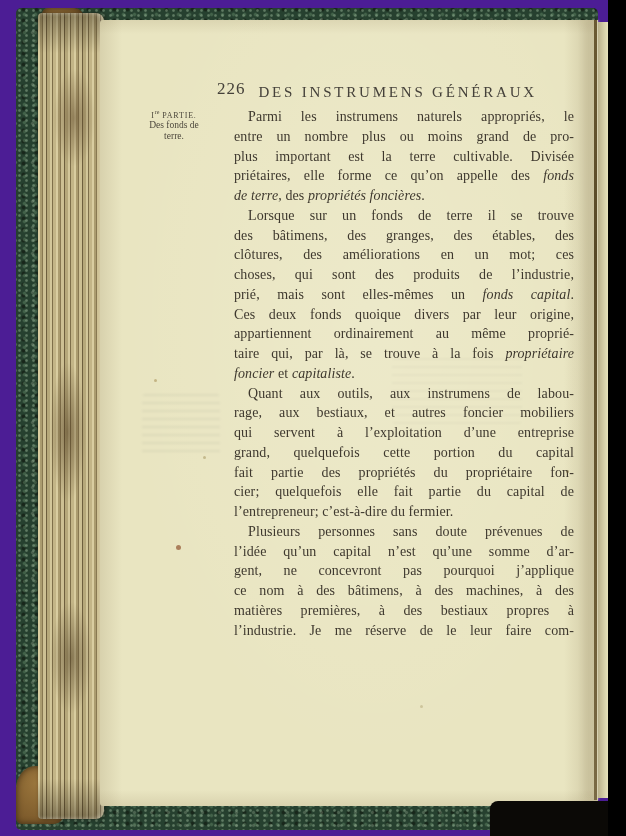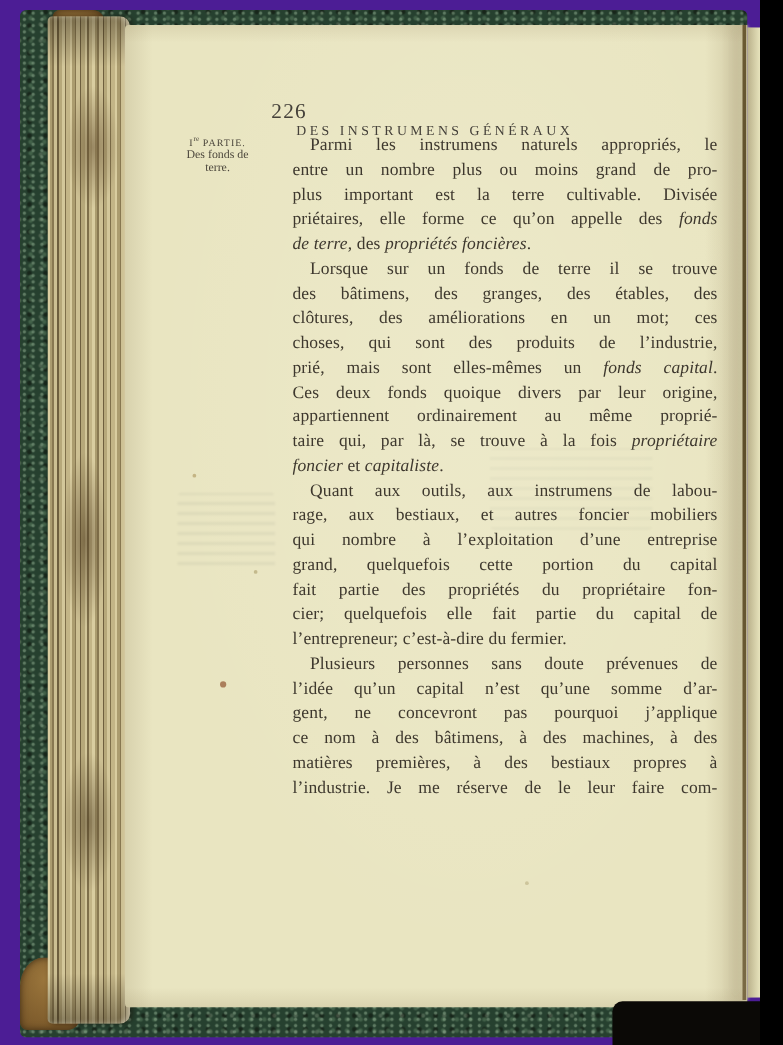--- a/index.html
+++ b/index.html
@@ -43,22 +43,22 @@
   .page{position:absolute;left:100px;top:20px;width:498px;height:786px;border-radius:3px 0 0 3px;
     background:
       linear-gradient(to right, rgba(110,90,50,.14), transparent 22px),
       linear-gradient(to left, rgba(110,90,50,.24), transparent 34px),
       linear-gradient(180deg, rgba(120,100,60,.12), transparent 14px),
       linear-gradient(0deg, rgba(120,100,60,.14), transparent 16px),
       radial-gradient(ellipse at 55% 38%, rgba(255,255,245,.16), transparent 65%),
       #e9e5c1;}
 
   .pagenum{position:absolute;left:117px;top:59px;font-size:17px;letter-spacing:1px;color:#45413a;}
-  .running-header{position:absolute;left:137px;top:79px;width:300px;text-align:left;
-    font-size:11px;letter-spacing:2.8px;color:#45413a;white-space:nowrap;}
+  .running-header{position:absolute;left:137px;top:64px;width:300px;text-align:right;
+    font-size:15px;letter-spacing:2.8px;color:#45413a;white-space:nowrap;}
 
   .margin-note{position:absolute;left:26px;top:89px;width:96px;text-align:center;color:#4c473c;}
   .mn-line1{font-size:8px;letter-spacing:.8px;white-space:nowrap;}
   .mn-line1 sup{font-size:6px;letter-spacing:0;}
   .mn-line2,.mn-line3{font-size:9.5px;line-height:11.5px;}
 
   .body{position:absolute;left:134px;top:87px;width:340px;
     font-size:14px;line-height:19.75px;color:#3e382e;letter-spacing:.1px;}
   .line{height:19.75px;overflow:hidden;text-align:justify;text-align-last:justify;}
   .line.last{text-align-last:left;}
@@ -115,21 +115,21 @@
         <div class="line"><span>des bâtimens, des granges, des étables, des</span></div>
         <div class="line"><span>clôtures, des améliorations en un mot; ces</span></div>
         <div class="line"><span>choses, qui sont des produits de l’industrie,</span></div>
         <div class="line"><span>prié, mais sont elles-mêmes un </span><span class="it">fonds capital</span><span>.</span></div>
         <div class="line"><span>Ces deux fonds quoique divers par leur origine,</span></div>
         <div class="line"><span>appartiennent ordinairement au même proprié-</span></div>
         <div class="line"><span>taire qui, par là, se trouve à la fois </span><span class="it">propriétaire</span></div>
         <div class="line last"><span class="it">foncier</span><span> et </span><span class="it">capitaliste</span><span>.</span></div>
         <div class="line indent"><span>Quant aux outils, aux instrumens de labou-</span></div>
         <div class="line"><span>rage, aux bestiaux, et autres foncier mobiliers</span></div>
-        <div class="line"><span>qui nombre à l’exploitation d’une entreprise</span></div>
+        <div class="line"><span>qui servent à l’exploitation d’une entreprise</span></div>
         <div class="line"><span>grand, quelquefois cette portion du capital</span></div>
         <div class="line"><span>fait partie des propriétés du propriétaire fon-</span></div>
         <div class="line"><span>cier; quelquefois elle fait partie du capital de</span></div>
         <div class="line last"><span>l’entrepreneur; c’est-à-dire du fermier.</span></div>
         <div class="line indent"><span>Plusieurs personnes sans doute prévenues de</span></div>
         <div class="line"><span>l’idée qu’un capital n’est qu’une somme d’ar-</span></div>
         <div class="line"><span>gent, ne concevront pas pourquoi j’applique</span></div>
         <div class="line"><span>ce nom à des bâtimens, à des machines, à des</span></div>
         <div class="line"><span>matières premières, à des bestiaux propres à</span></div>
         <div class="line"><span>l’industrie. Je me réserve de le leur faire com-</span></div>

